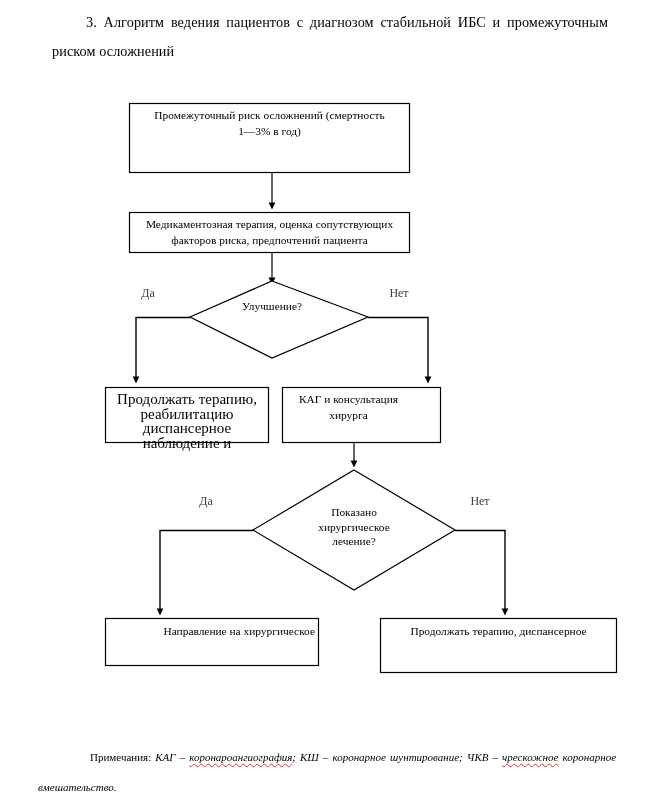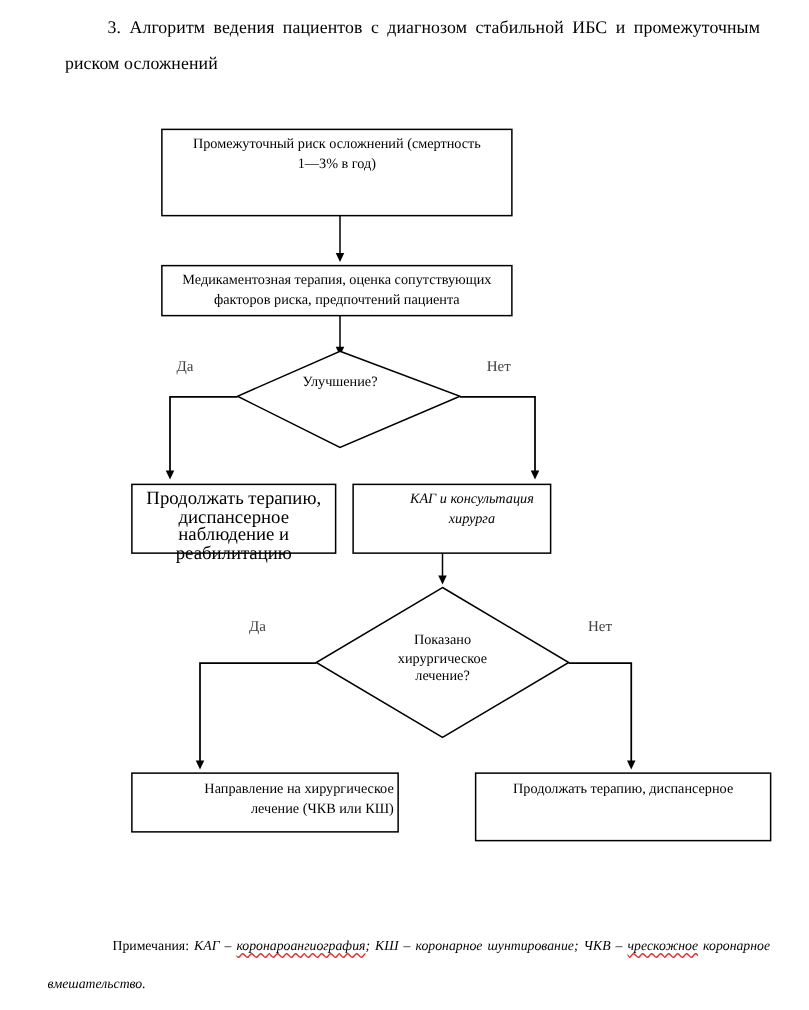--- a/index.html
+++ b/index.html
@@ -146,38 +146,37 @@
       <div>Медикаментозная терапия, оценка сопутствующих</div>
       <div>факторов риска, предпочтений пациента</div>
     </div>
 
     <div class="node-text" style="left:212px; top:299px; width:120px;">
       <div>Улучшение?</div>
     </div>
 
     <div class="node-text" style="left:109px; top:392px; width:156px; font-size:15px; line-height:14.6px;">
       <div>Продолжать терапию,</div>
+      <div>реабилитацию</div>
       <div>диспансерное наблюдение и</div>
-      <div>реабилитацию</div>
     </div>
 
-    <div class="node-text" style="left:302px; top:392px; width:151px;font-style:italic;">
+    <div class="node-text" style="left:273px; top:392px; width:151px;">
       <div>КАГ и консультация</div>
       <div>хирурга</div>
     </div>
 
     <div class="node-text" style="left:294px; top:505px; width:120px; line-height:14.6px;">
       <div>Показано</div>
       <div>хирургическое</div>
       <div>лечение?</div>
     </div>
 
     <div class="node-text" style="left:109px; top:624px; width:206px;text-align:right;">
       <div>Направление на хирургическое</div>
-      <div>лечение (ЧКВ или КШ)</div>
     </div>
 
     <div class="node-text" style="left:384px; top:624px; width:229px;">
       <div>Продолжать терапию, диспансерное</div>
     </div>
 
     <div class="branch-label" style="left:128px; top:286px; width:40px;">Да</div>
     <div class="branch-label" style="left:377px; top:286px; width:44px;">Нет</div>
     <div class="branch-label" style="left:186px; top:494px; width:40px;">Да</div>
     <div class="branch-label" style="left:458px; top:494px; width:44px;">Нет</div>

